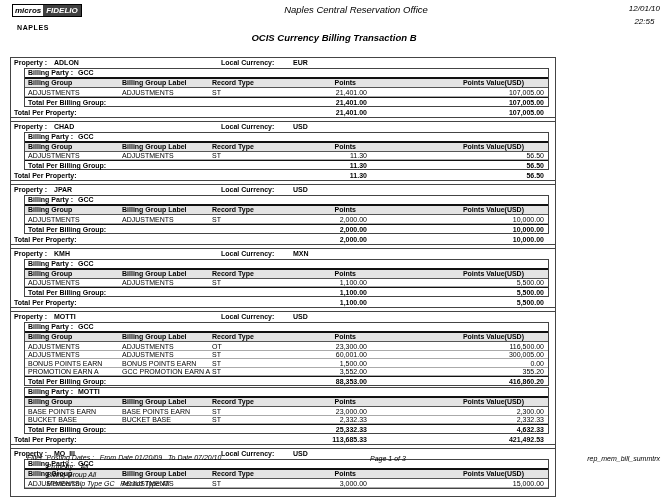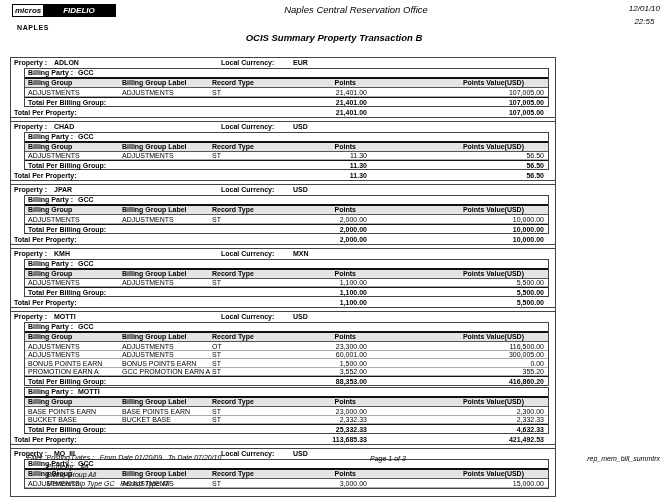--- a/index.html
+++ b/index.html
@@ -5,21 +5,21 @@
   * { margin:0; padding:0; box-sizing:border-box; }
   html,body { width:668px; height:499px; background:#fff; color:#000;
     font-family:"Liberation Sans","DejaVu Sans",sans-serif; overflow:hidden; }
   .page { position:relative; width:668px; height:499px; background:#fff; }
 
   
   .hdr { position:absolute; left:0; top:0; width:668px; height:56px; }
   .logo { position:absolute; left:12px; top:4px; display:inline-flex; border:1px solid #000;
     font-size:8px; font-weight:bold; font-style:italic; line-height:11px; }
   .logo-micros { background:#fff; color:#000; padding:0 2px; }
-  .logo-fidelio { background:#000000; color:#fff; padding:0 20px; }
+  .logo-fidelio { background:#404040; color:#fff; padding:0 3px; }
   .logo-loc { position:absolute; left:17px; top:24px; font-size:7px; font-weight:bold; letter-spacing:.6px; }
   .title { position:absolute; left:0; top:4px; width:100%; text-align:center;
     font-size:9.5px; font-style:italic;padding-left:44px; }
   .subtitle { position:absolute; left:0; top:32px; width:100%; text-align:center;
     font-size:9.5px; font-style:italic; font-weight:bold; }
   .dt { position:absolute; right:8px; top:2px; text-align:center; font-size:8px;
     font-style:italic; line-height:13px; }
 
   
   .report { position:absolute; left:10px; top:57px; width:546px;
@@ -71,21 +71,21 @@
 
 <div class="page">
 
   <div class="hdr">
     <div class="logo">
       <span class="logo-micros">micros</span>
       <span class="logo-fidelio">FIDELIO</span>
     </div>
     <div class="logo-loc">NAPLES</div>
     <div class="title">Naples Central Reservation Office</div>
-    <div class="subtitle">OCIS Summary Property Transaction B</div>
+    <div class="subtitle">OCIS Currency Billing Transaction B</div>
     <div class="dt">
       <div>12/01/10</div>
       <div>22:55</div>
     </div>
   </div>
 
   <div class="report">
       <section class="prop-section">
         <div class="prop-row">
           <span class="p-lbl">Property :</span>

